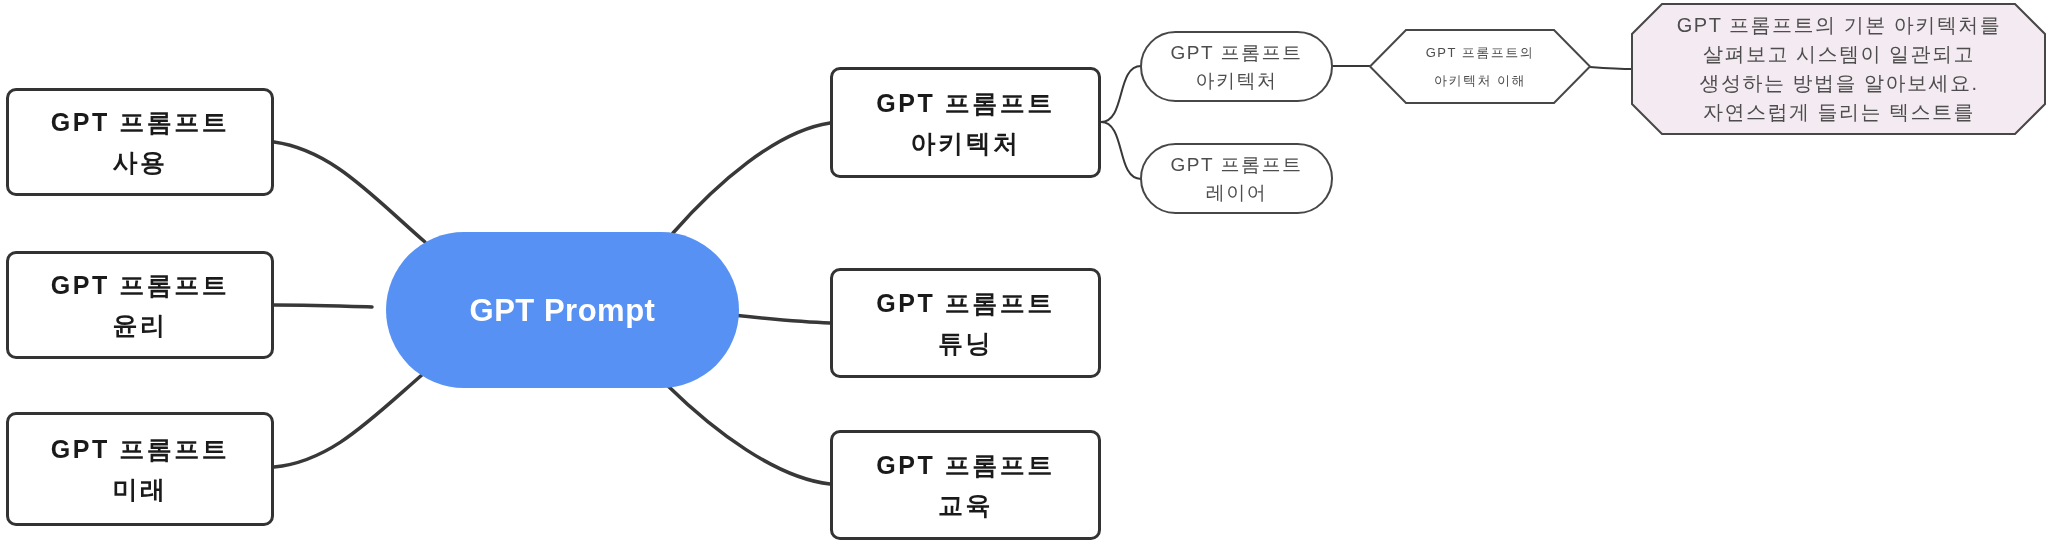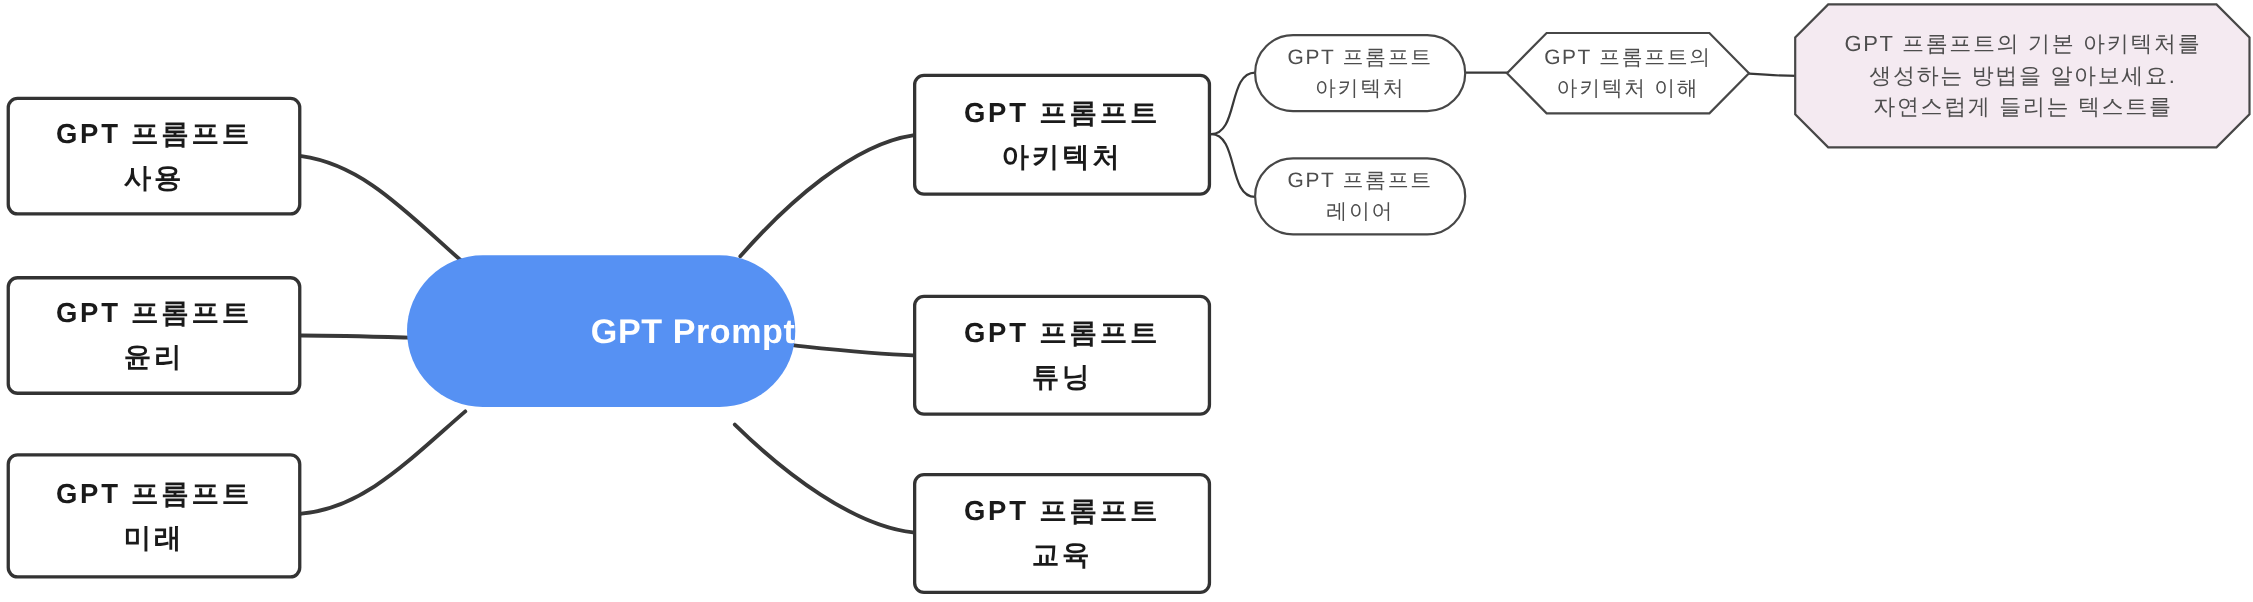--- a/index.html
+++ b/index.html
@@ -52,21 +52,21 @@
     background: var(--node-fill, #ffffff);
     border: 2px solid var(--sub-border, #474747);
     border-radius: 36px;
     font-size: 19px;
     font-weight: 400;
     color: var(--sub-text-color, #4d4d4d);
     letter-spacing: 1.5px;
     line-height: 28px;
   }
   .hex-label {
-    font-size: 19px;
+    font-size: 13px;
     font-weight: 400;
     color: var(--sub-text-color, #4d4d4d);
     letter-spacing: 1.5px;
     line-height: 28px;
   }
   .oct-label {
     font-size: 20px;
     font-weight: 400;
     color: var(--sub-text-color, #4d4d4d);
     letter-spacing: 1.5px;
@@ -89,21 +89,21 @@
       <path stroke-width="3.5" d="M 668 386 C 714 431 776 478 830 484"></path>
       <path stroke-width="2" d="M 1101 122 C 1126 122 1116 66 1141 66"></path>
       <path stroke-width="2" d="M 1101 122 C 1126 122 1116 179 1141 179"></path>
       <path stroke-width="2" d="M 1333 66 C 1346 66 1358 66 1371 66"></path>
       <path stroke-width="2" d="M 1590 67 C 1604 68 1618 69 1633 69"></path>
     </g>
     <polygon points="1370,66.5 1406,30 1554,30 1590,66.5 1554,103 1406,103" fill="var(--node-fill, #ffffff)" stroke="var(--sub-border, #474747)" stroke-width="2"></polygon>
     <polygon points="1662,4 2015,4 2045,34 2045,104 2015,134 1662,134 1632,104 1632,34" fill="var(--detail-fill, #f4eaf1)" stroke="var(--sub-border, #474747)" stroke-width="2"></polygon>
   </svg>
 
-  <div class="node root-node" style="left:370px; top:232px; width:353px; height:138px;align-items:flex-end;">
+  <div class="node root-node" style="left:386px; top:232px; width:353px; height:156px;">
     <span>GPT Prompt</span>
   </div>
 
   <div class="node rect-node" style="left:6px; top:88px; width:268px; height:108px;">
     <span>GPT 프롬프트</span>
     <span>사용</span>
   </div>
   <div class="node rect-node" style="left:6px; top:251px; width:268px; height:108px;">
     <span>GPT 프롬프트</span>
     <span>윤리</span>
@@ -135,17 +135,18 @@
     <span>레이어</span>
   </div>
 
   <div class="node hex-label" style="left:1390px; top:33px; width:180px; height:67px;">
     <span>GPT 프롬프트의</span>
     <span>아키텍처 이해</span>
   </div>
 
   <div class="node oct-label" style="left:1648px; top:8px; width:382px; height:122px;">
     <span>GPT 프롬프트의 기본 아키텍처를</span>
+    <span>살펴보고 시스템이 일관되고</span>
     <span>생성하는 방법을 알아보세요.</span>
     <span>자연스럽게 들리는 텍스트를</span>
   </div>
 
 </div>
 
 </body></html>

